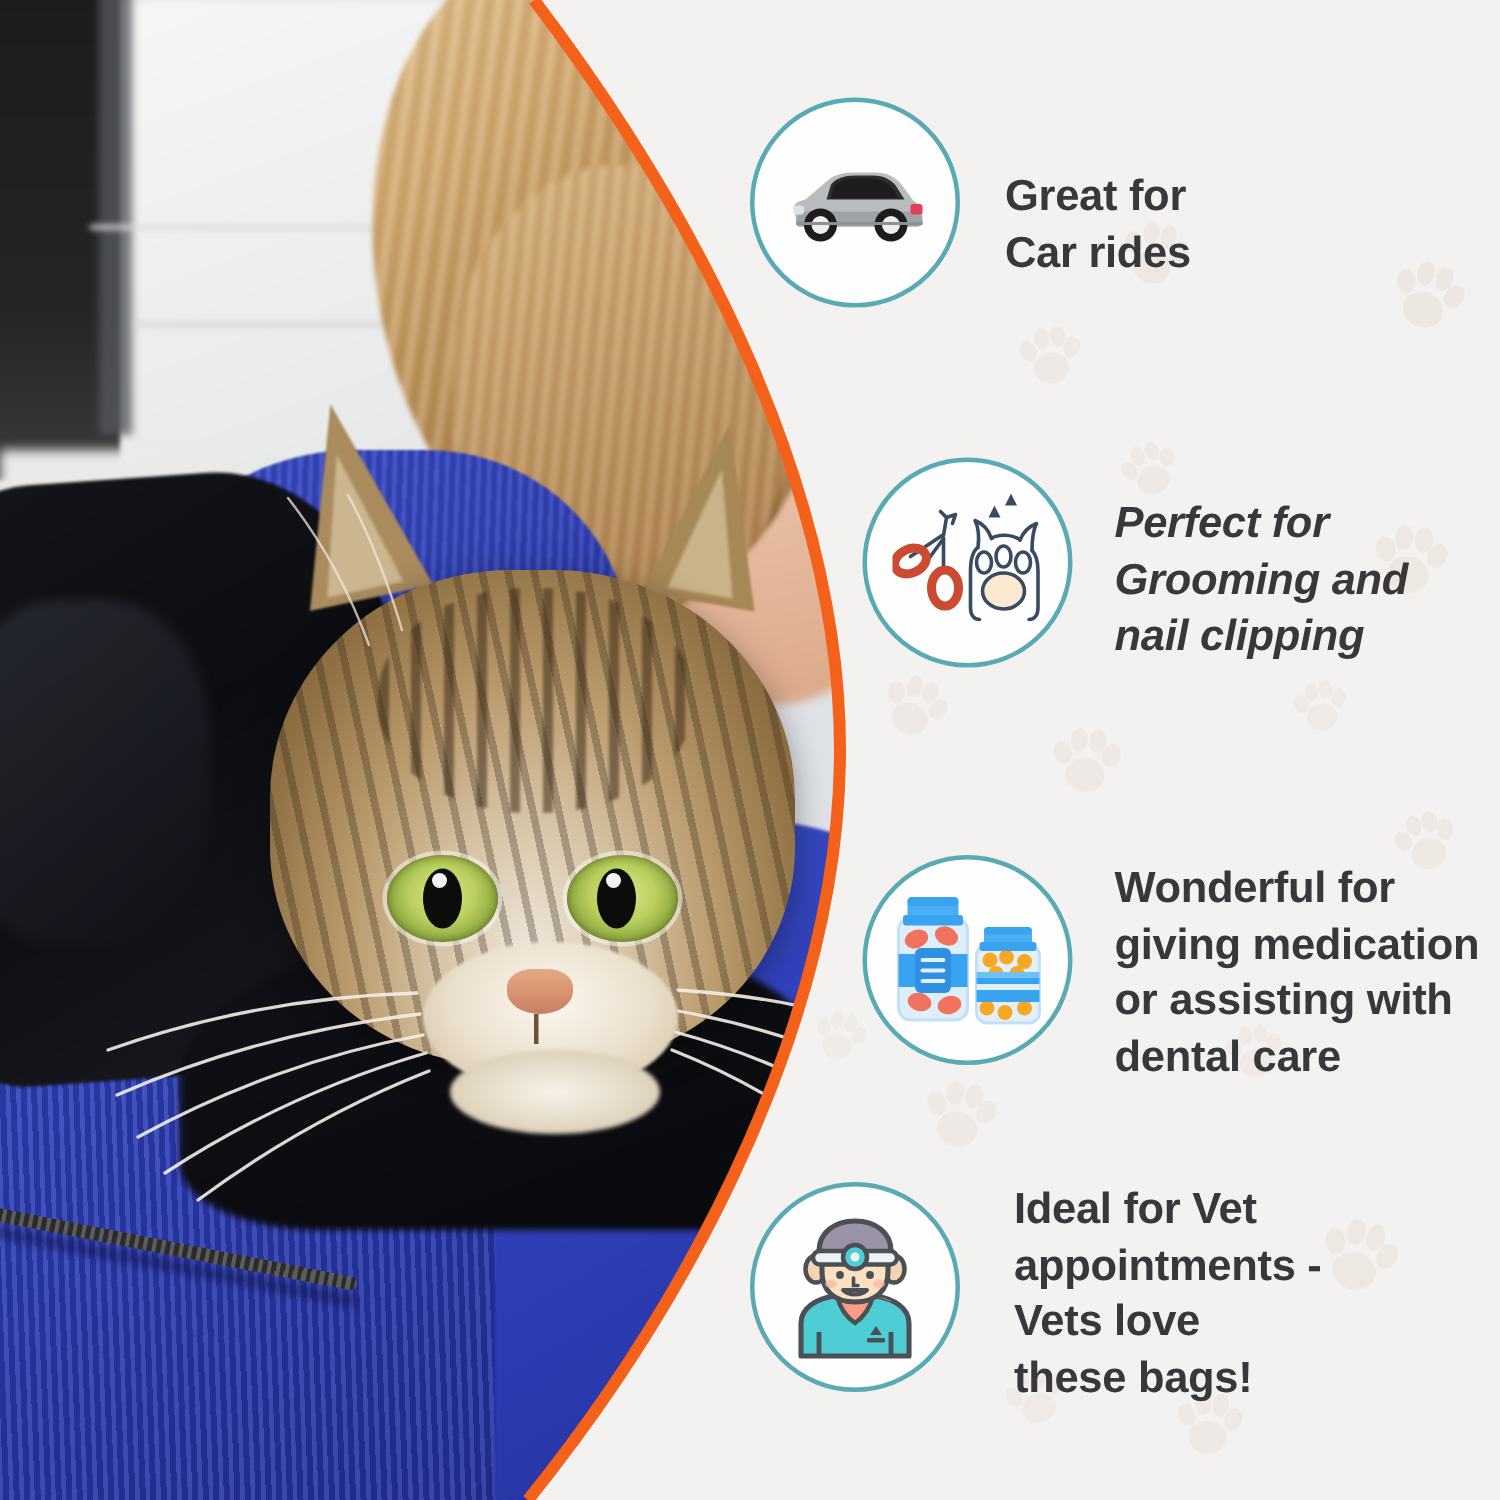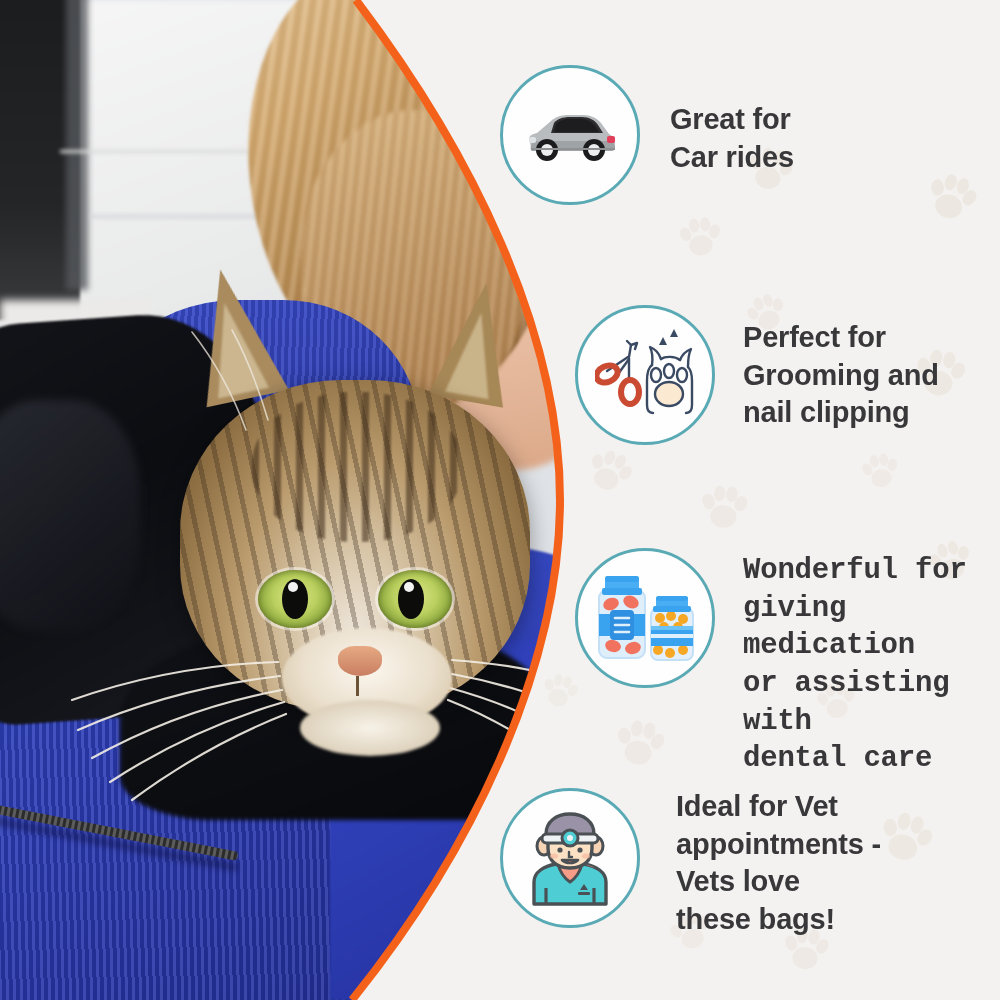--- a/index.html
+++ b/index.html
@@ -119,24 +119,24 @@
     width:140px;height:140px;border-radius:50%;
     background:#fefefe;border:3px solid #5aaab5;
     box-sizing:border-box;display:flex;align-items:center;justify-content:center;flex:0 0 auto;
   }
   .ftext{
     font-size:29px;line-height:1.30;color:#38383a;font-weight:600;letter-spacing:-.2px;
     white-space:pre-line;
   }
 
   #f1{left:500px;top:65px;}
-  #f1 .ftext{margin-left:30px;margin-top:36px;}
+  #f1 .ftext{margin-left:30px;margin-top:48px;}
   #f2{left:575px;top:305px;}
-  #f2 .ftext{margin-left:28px;margin-top:14px;}
-  #f3{left:575px;top:548px;font-family:Liberation Mono, monospace;}
+  #f2 .ftext{margin-left:28px;margin-top:26px;font-style:italic;}
+  #f3{left:575px;top:570px;}
   #f3 .ftext{margin-left:28px;margin-top:4px;}
   #f4{left:500px;top:788px;}
   #f4 .ftext{margin-left:36px;margin-top:0px;}
 </style>
 </head>
 <body>
 
 <div id="stage">
 
   <div id="bgpanel"></div>

